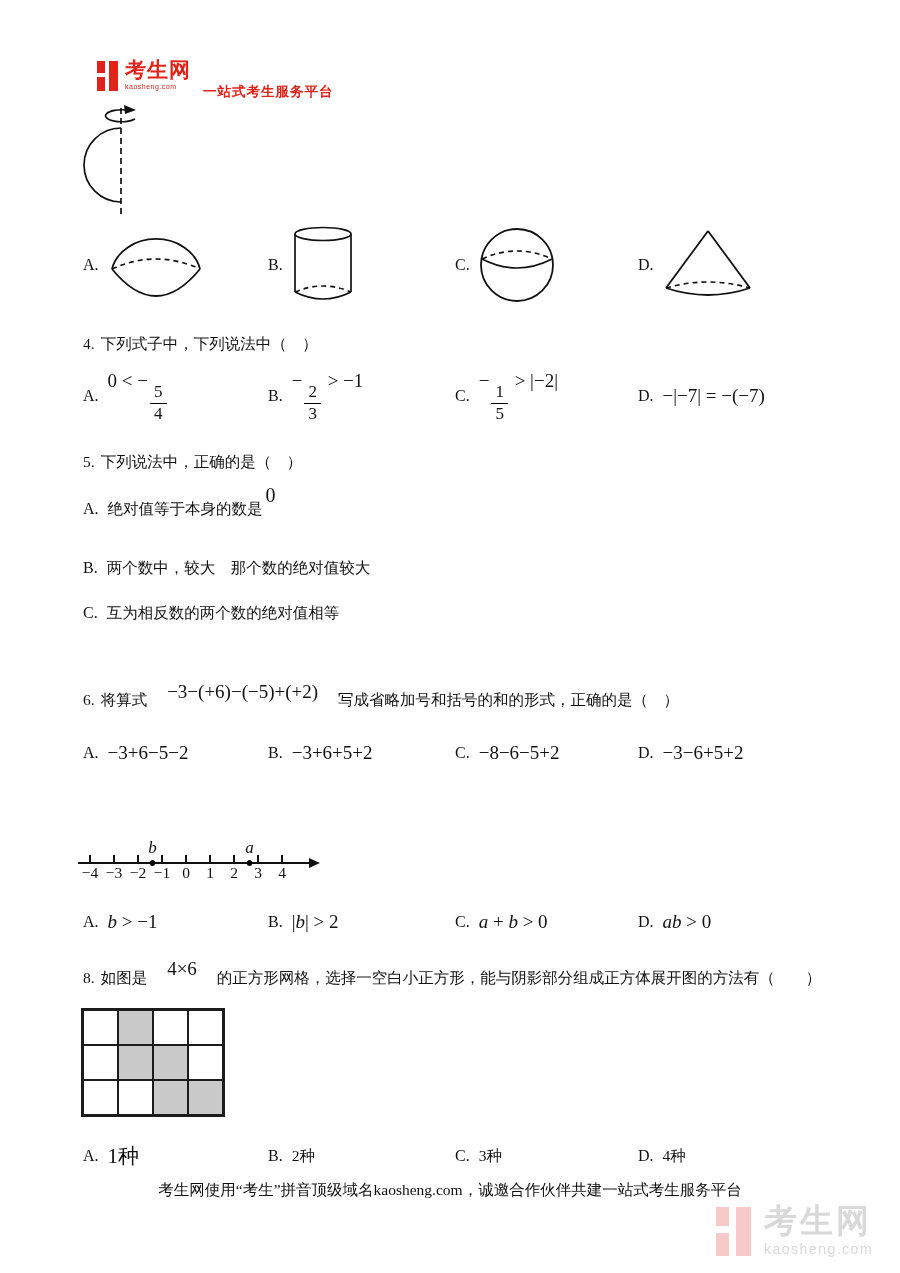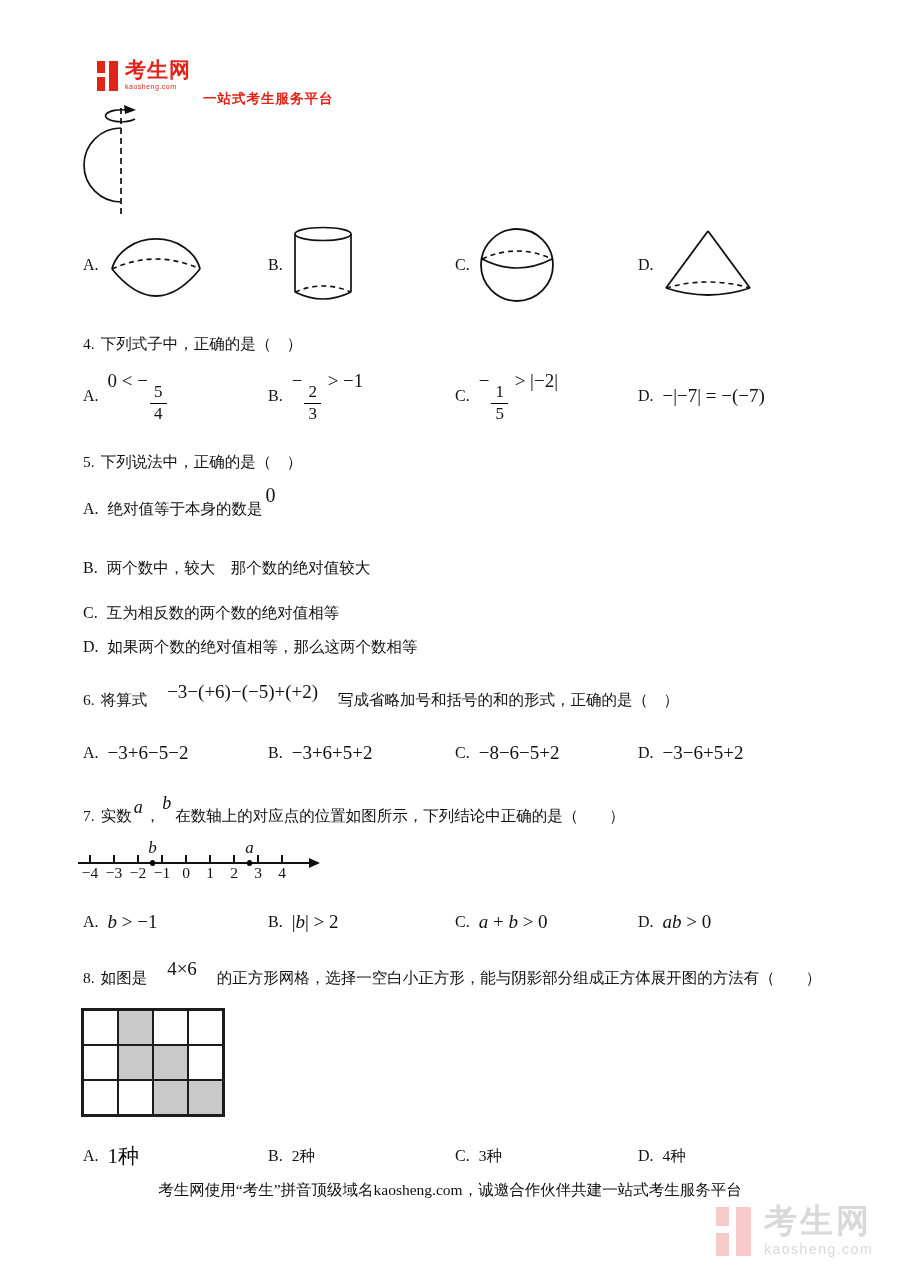--- a/index.html
+++ b/index.html
@@ -9,21 +9,21 @@
   
   .brand{position:absolute;left:97px;top:60px;display:flex;align-items:flex-start;}
   .bicon{position:relative;width:22px;height:31px;margin-right:6px;}
   .bicon .blk{position:absolute;background:#e2231a;}
   .bicon .tl{left:0;top:1px;width:8px;height:12px;}
   .bicon .bl{left:0;top:17px;width:8px;height:14px;}
   .bicon .rb{left:12px;top:1px;width:9px;height:30px;}
   .btext{display:flex;flex-direction:column;line-height:1;}
   .bname{color:#e2231a;font-size:21px;font-weight:bold;letter-spacing:1px;}
   .bdomain{color:#e2231a;font-size:7px;margin-top:2px;letter-spacing:0.5px;font-family:"Liberation Sans",sans-serif;}
-  .btagline{color:#e2231a;font-size:13.5px;font-weight:bold;margin-left:12px;margin-top:30px;letter-spacing:1px;}
+  .btagline{color:#e2231a;font-size:13.5px;font-weight:bold;margin-left:12px;margin-top:23px;letter-spacing:1px;}
 
   
   .stem{position:absolute;left:83px;font-size:15.5px;white-space:nowrap;}
   .qnum{margin-right:6px;}
   .opt-row{position:absolute;left:0;top:0;width:900px;}
   .opt{position:absolute;display:flex;align-items:center;}
   .olabel{font-size:16px;margin-right:9px;}
   .formula{font-family:"Liberation Serif",serif;font-size:19px;white-space:nowrap;}
   .mvar{font-style:italic;}
   .frac{display:inline-flex;flex-direction:column;align-items:center;vertical-align:-10px;
@@ -129,21 +129,21 @@
       <svg width="90" height="76" viewBox="0 0 90 76">
         <line x1="45" y1="4" x2="3" y2="61" stroke="#111" stroke-width="1.8"></line>
         <line x1="45" y1="4" x2="87" y2="61" stroke="#111" stroke-width="1.8"></line>
         <path d="M3,61 Q45,75 87,61" fill="none" stroke="#111" stroke-width="1.8"></path>
         <path d="M3,61 Q45,49 87,61" fill="none" stroke="#111" stroke-width="1.6" stroke-dasharray="5 4"></path>
       </svg>
     </div>
   </div>
 
   <div class="stem" style="top:334px;">
-    <span class="qnum">4.</span><span>下列式子中，正确的是（　）</span>
+    <span class="qnum">4.</span><span>下列式子中，下列说法中（　）</span>
   </div>
   <div class="opt-row" style="top:365px;height:62px;">
     <div class="opt" style="left:83px;top:0;height:62px;">
       <span class="olabel">A.</span>
       <span class="formula"><span>0 &lt; −</span><span class="frac">
             <span class="fnum">5</span>
             <span class="fden">4</span>
           </span><span></span></span>
     </div>
     <div class="opt" style="left:268px;top:0;height:62px;">
@@ -171,23 +171,20 @@
   </div>
   <div class="textline" style="top:496px;text-align:right;">
     <span class="olabel">A.</span><span>绝对值等于本身的数是</span><span class="sup0">0</span>
   </div>
   <div class="textline" style="top:603px;">
     <span class="olabel">C.</span><span>互为相反数的两个数的绝对值相等</span>
   </div>
   <div class="textline" style="top:558px;">
     <span class="olabel">B.</span><span>两个数中，较大　那个数的绝对值较大</span>
   </div>
-  <div class="textline" style="top:637px;">
-    <span class="olabel">D.</span><span>如果两个数的绝对值相等，那么这两个数相等</span>
-  </div>
 
   <div class="stem" style="top:688px;">
     <span class="qnum">6.</span><span>将算式</span><span class="formula raised">−3−(+6)−(−5)+(+2)</span><span>写成省略加号和括号的和的形式，正确的是（　）</span>
   </div>
   <div class="opt-row" style="top:738px;height:30px;">
     <div class="opt" style="left:83px;top:0;height:30px;">
       <span class="olabel">A.</span>
       <span class="formula">−3+6−5−2</span>
     </div>
     <div class="opt" style="left:268px;top:0;height:30px;">
@@ -197,23 +194,20 @@
     <div class="opt" style="left:455px;top:0;height:30px;">
       <span class="olabel">C.</span>
       <span class="formula">−8−6−5+2</span>
     </div>
     <div class="opt" style="left:638px;top:0;height:30px;">
       <span class="olabel">D.</span>
       <span class="formula">−3−6+5+2</span>
     </div>
   </div>
 
-  <div class="stem" style="top:805px;">
-    <span class="qnum">7.</span><span>实数</span><span class="supvar sup-a">a</span><span>，</span><span class="supvar sup-b">b</span><span>在数轴上的对应点的位置如图所示，下列结论中正确的是（　　）</span>
-  </div>
 
   <div class="numberline">
     <div class="nl-axis"></div>
     <div class="nl-arrow"></div>
   <div class="nl-tick" style="left: 11.2px;"></div>
       <span class="nl-label" style="left: 12px;">−4</span>
       <div class="nl-tick" style="left: 35.2px;"></div>
       <span class="nl-label" style="left: 36px;">−3</span>
       <div class="nl-tick" style="left: 59.2px;"></div>
       <span class="nl-label" style="left: 60px;">−2</span>

